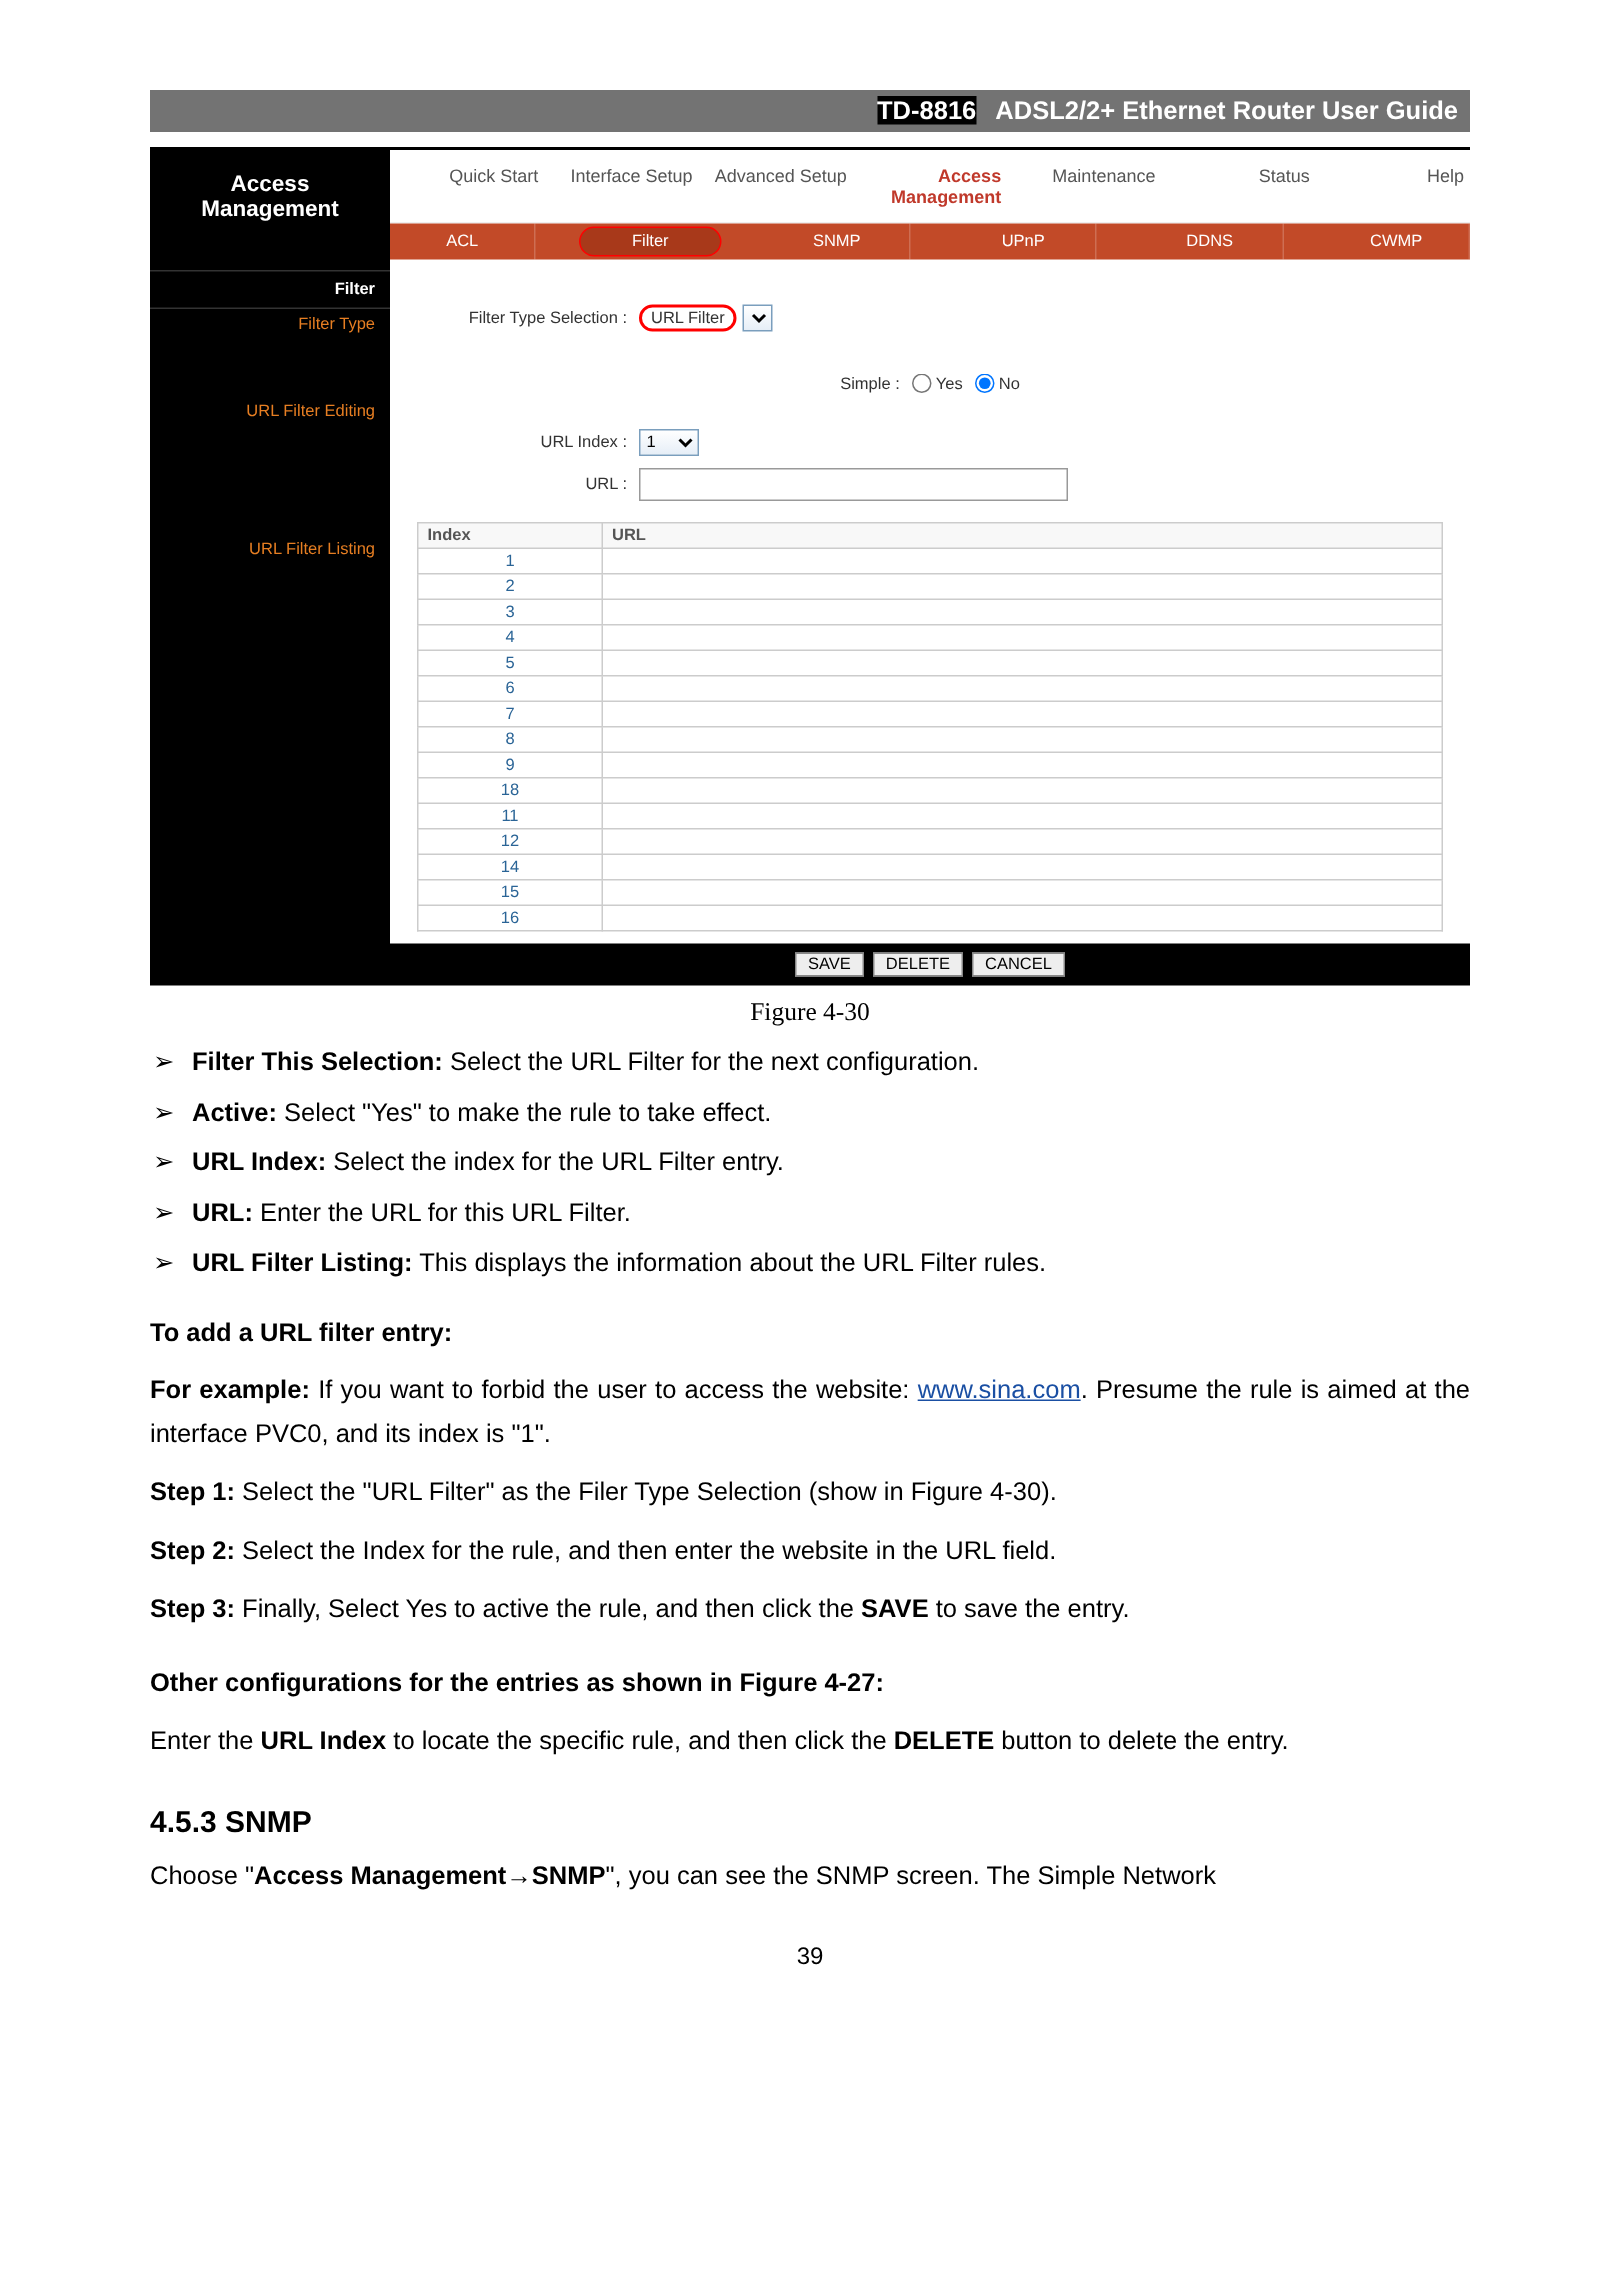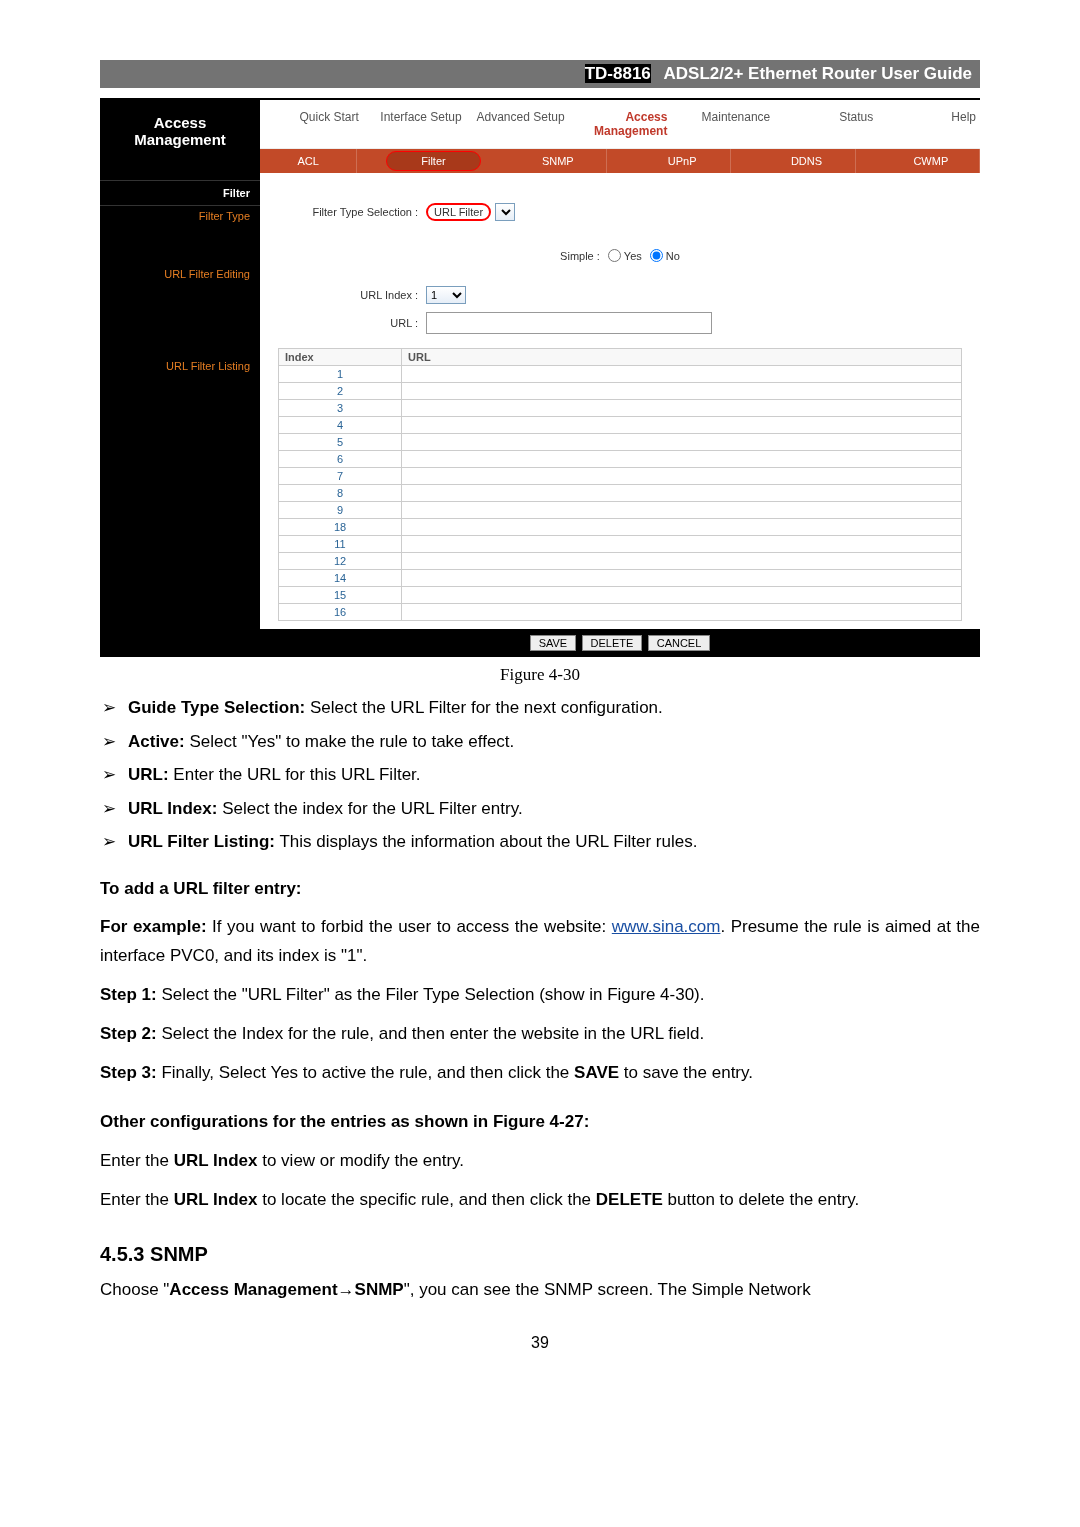--- a/index.html
+++ b/index.html
@@ -335,39 +335,38 @@
           <button>DELETE</button>
           <button>CANCEL</button>
         </div>
       </div>
     </div>
   </div>
 
   <div class="caption">Figure 4-30</div>
 
   <ul class="bullets">
-    <li><span class="bold">Guide Type Selection:</span><span> Select the URL Filter for the next configuration.</span></li>
+    <li><span class="bold">Filter This Selection:</span><span> Select the URL Filter for the next configuration.</span></li>
     <li><span class="bold">Active:</span><span> Select "Yes" to make the rule to take effect.</span></li>
+    <li><span class="bold">URL Index:</span><span> Select the index for the URL Filter entry.</span></li>
     <li><span class="bold">URL:</span><span> Enter the URL for this URL Filter.</span></li>
-    <li><span class="bold">URL Index:</span><span> Select the index for the URL Filter entry.</span></li>
     <li><span class="bold">URL Filter Listing:</span><span> This displays the information about the URL Filter rules.</span></li>
   </ul>
 
   <div class="body-text bold">To add a URL filter entry:</div>
 
   <div class="body-text justify">
     <span class="bold">For example:</span><span> If you want to forbid the user to access the website: </span><a class="link">www.sina.com</a><span>. Presume the rule is aimed at the interface PVC0, and its index is "1".</span>
   </div>
 
   <div class="body-text"><span class="bold">Step 1:</span><span> Select the "URL Filter" as the Filer Type Selection (show in Figure 4-30).</span></div>
   <div class="body-text"><span class="bold">Step 2:</span><span> Select the Index for the rule, and then enter the website in the URL field.</span></div>
   <div class="body-text"><span class="bold">Step 3:</span><span> Finally, Select Yes to active the rule, and then click the </span><span class="bold">SAVE</span><span> to save the entry.</span></div>
 
   <div class="body-text bold" style="margin-top:20px">Other configurations for the entries as shown in Figure 4-27:</div>
-  <div class="body-text"><span>Enter the </span><span class="bold">URL Index</span><span> to view or modify the entry.</span></div>
   <div class="body-text justify"><span>Enter the </span><span class="bold">URL Index</span><span> to locate the specific rule, and then click the </span><span class="bold">DELETE</span><span> button to delete the entry.</span></div>
 
   <h3 class="section">4.5.3  SNMP</h3>
 
   <div class="body-text justify">
     <span>Choose "</span><span class="bold">Access Management</span><span>→</span><span class="bold">SNMP</span><span>", you can see the SNMP screen. The Simple Network</span>
   </div>
 
   <div class="pgnum">39</div>
 

